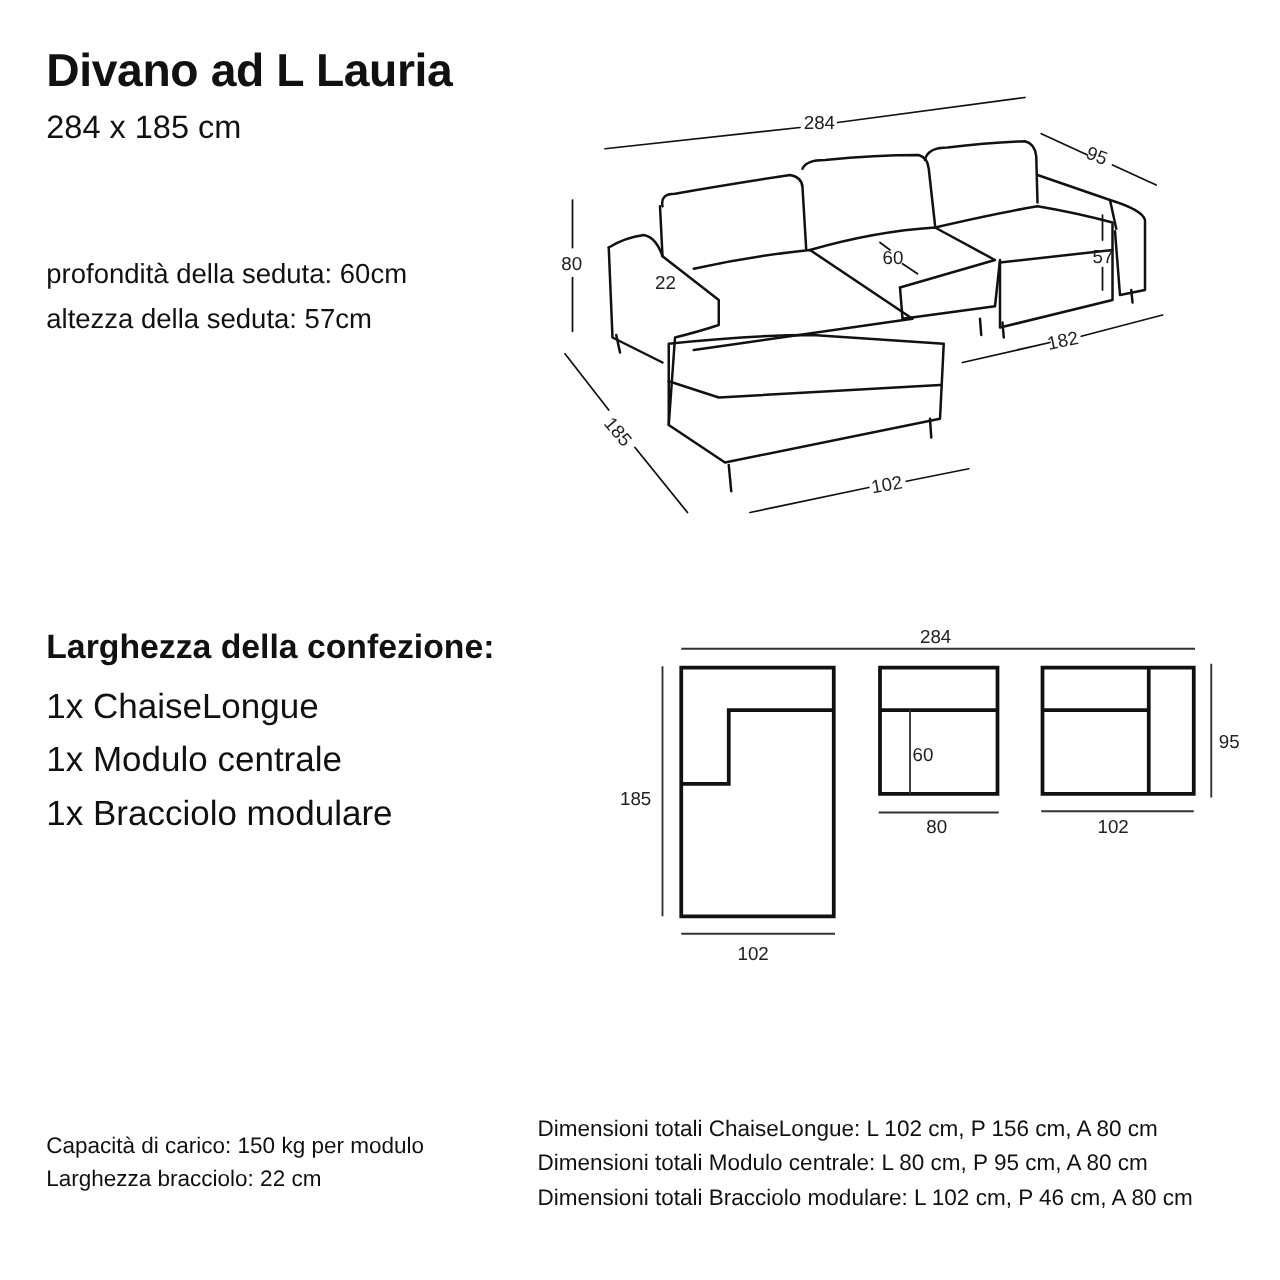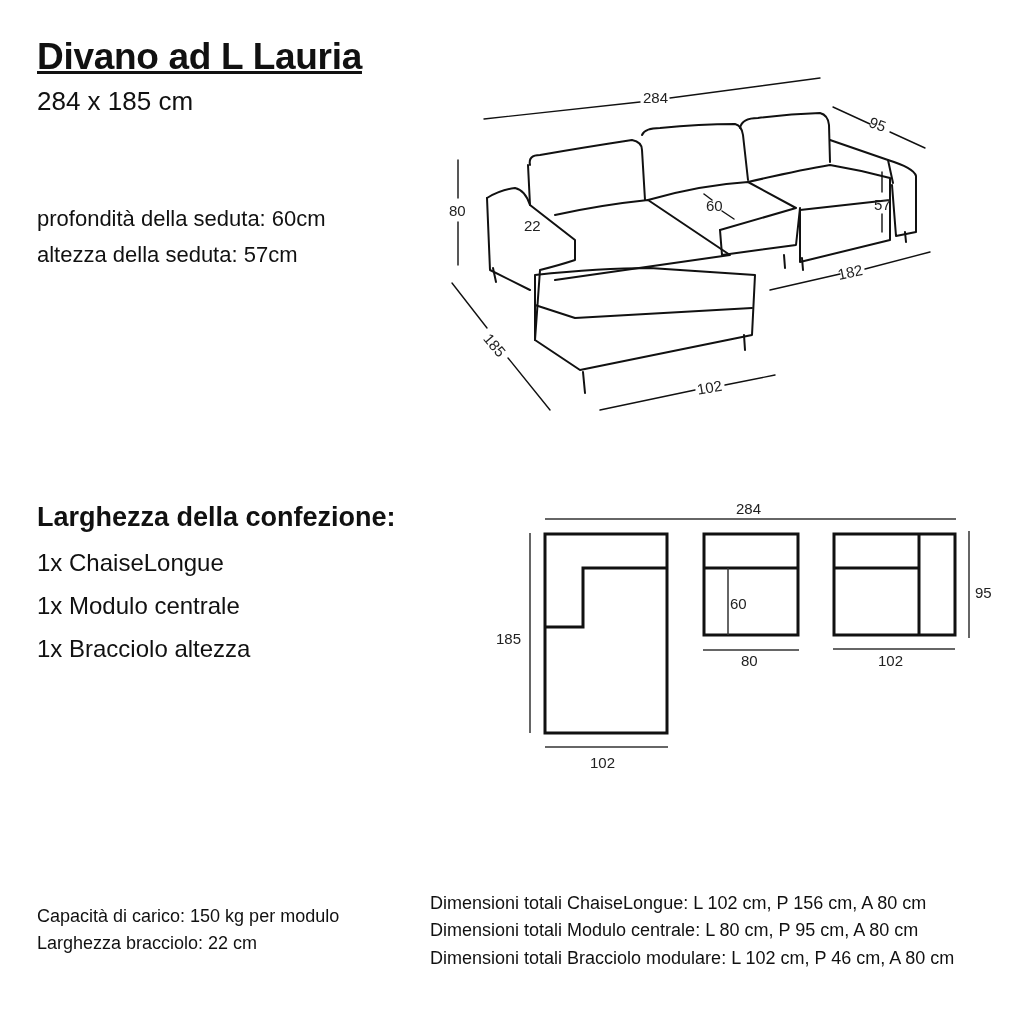--- a/index.html
+++ b/index.html
@@ -1,23 +1,23 @@
 <!DOCTYPE html>
 <html><head>
 <meta charset="utf-8">
 <style>
   html, body { margin: 0; padding: 0; background: #ffffff; }
   body { width: 1024px; height: 1024px; position: relative; overflow: hidden;
          font-family: "Liberation Sans", sans-serif; color: #111111; }
   .abs { position: absolute; white-space: nowrap; }
-  .title { left: 37px; top: 36px; font-size: 37px; font-weight: bold; letter-spacing: -0.3px; text-decoration: underline; }
+  .title { left: 37px; top: 36px; font-size: 37px; font-weight: bold; letter-spacing: -0.3px; }
   .subtitle { left: 37px; top: 86px; font-size: 26px; }
   .spec { left: 37px; font-size: 22px; text-align: center; }
   .contents-title { left: 37px; top: 502px; font-size: 27px; font-weight: bold; }
-  .content-item { left: 37px; font-size: 24px; }
+  .content-item { left: 37px; font-size: 28px; }
   .foot { font-size: 18px; }
   svg { position: absolute; left: 0; top: 0; }
   .dimlbl { font-family: "Liberation Sans", sans-serif; font-size: 15px; fill: #222; }
 </style>
 </head>
 <body>
 
 <div class="abs title">Divano ad L Lauria</div>
 <div class="abs subtitle">284 x 185 cm</div>
 
@@ -80,21 +80,21 @@
   <text class="dimlbl" x="706" y="211">60</text>
   <text class="dimlbl" x="874" y="210">57</text>
   <text class="dimlbl" x="838" y="278" transform="rotate(-12 848 274)">182</text>
   <text class="dimlbl" x="482" y="350" transform="rotate(50 494 345)">185</text>
   <text class="dimlbl" x="697" y="393" transform="rotate(-10 708 388)">102</text>
 </svg>
 
 <div class="abs contents-title">Larghezza della confezione:</div>
 <div class="abs content-item" style="top:549px">1x ChaiseLongue</div>
 <div class="abs content-item" style="top:592px">1x Modulo centrale</div>
-<div class="abs content-item" style="top:635px">1x Bracciolo altezza</div>
+<div class="abs content-item" style="top:635px">1x Bracciolo modulare</div>
 
 <svg width="1024" height="1024" viewBox="0 0 1024 1024">
   <g fill="none" stroke="#111" stroke-width="3">
 
     <path d="M545 534 L667 534 L667 733 L545 733 Z"></path>
     <path d="M545 627 L583 627 L583 568 L667 568"></path>
 
     <path d="M704 534 L798 534 L798 635 L704 635 Z"></path>
     <path d="M704 568 L798 568"></path>
 

